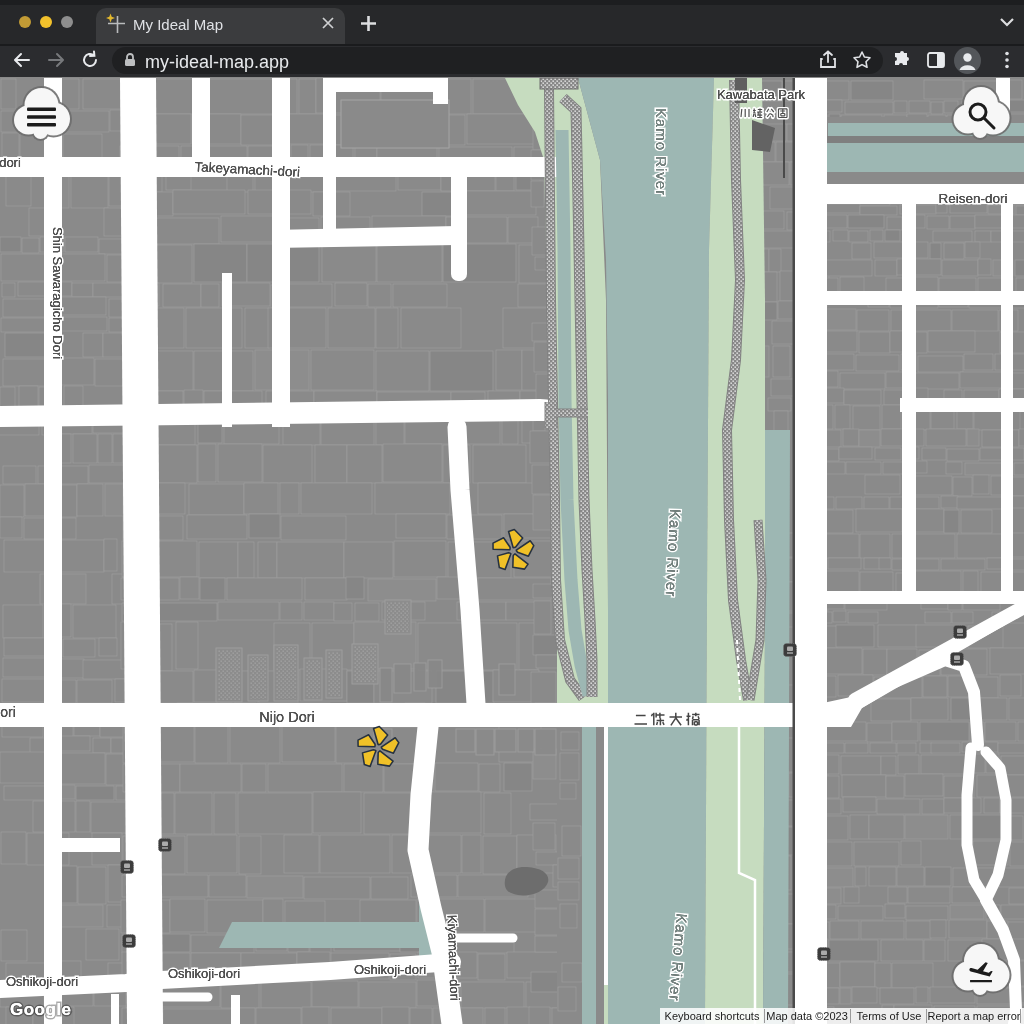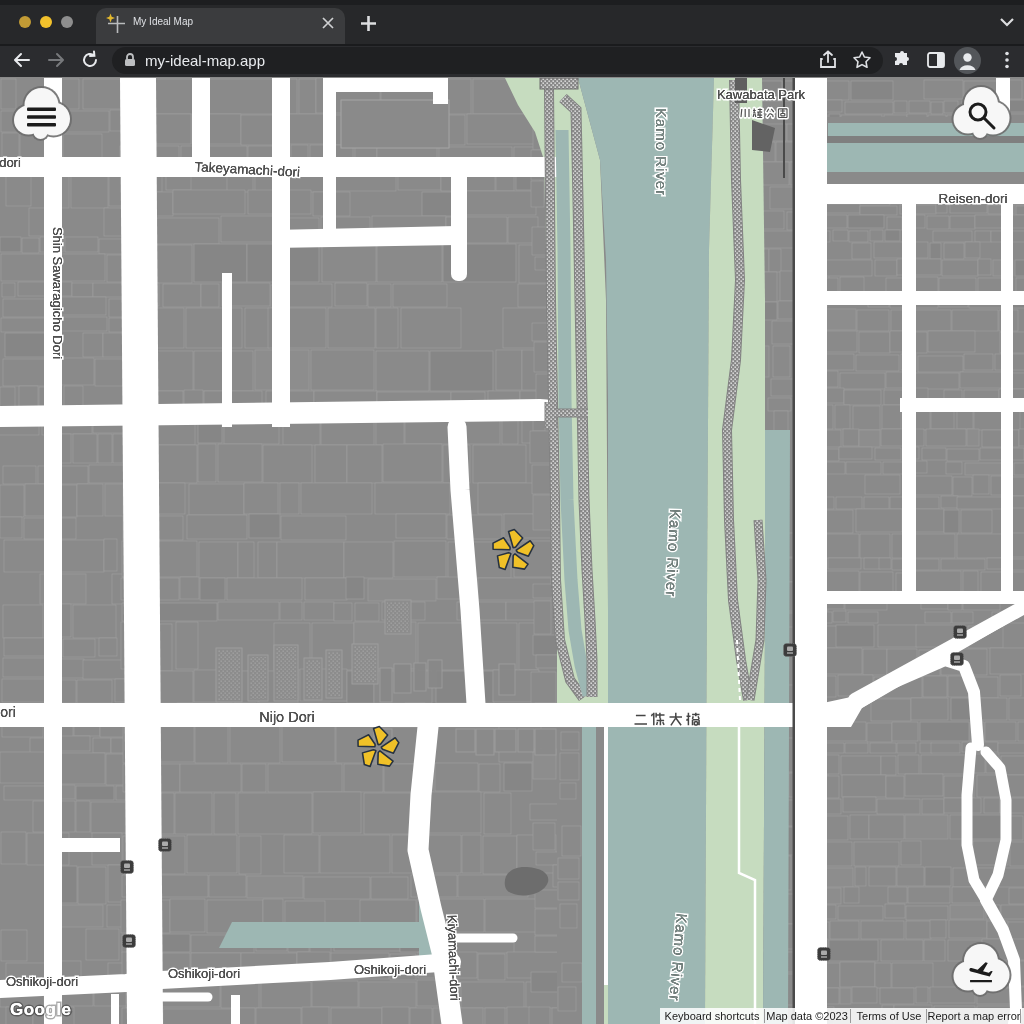--- a/index.html
+++ b/index.html
@@ -7,21 +7,21 @@
 <div class="bar" style="top:0;height:44px;background:#27282a"></div>
 <div class="bar" style="top:0;height:5px;background:#1d1e20"></div>
 <div style="position:absolute;left:96px;top:8px;width:249px;height:36px;background:#3b3c3e;border-radius:10px 10px 0 0"></div>
 <div style="position:absolute;left:19px;top:16px;width:12px;height:12px;border-radius:50%;background:#c29b35"></div>
 <div style="position:absolute;left:40px;top:16px;width:12px;height:12px;border-radius:50%;background:#f2c12c"></div>
 <div style="position:absolute;left:61px;top:16px;width:12px;height:12px;border-radius:50%;background:#8e8e8e"></div>
 <svg style="position:absolute;left:104px;top:12px" width="24" height="24" viewBox="0 0 24 24">
 <path d="M4,11.5 L21,11.5 M13.5,4 L13.5,21" stroke="#b9bbbd" stroke-width="1.6" fill="none"></path>
 <path d="M6.5,1.5 L7.7,4.8 L11,6 L7.7,7.2 L6.5,10.5 L5.3,7.2 L2,6 L5.3,4.8 Z" fill="#e3b82e"></path>
   </svg>
-<div style="position:absolute;left:133px;top:16px;font-family:'Liberation Sans',sans-serif;font-size:10px;color:#dfe1e5">My Ideal Map</div>
+<div style="position:absolute;left:133px;top:16px;font-family:'Liberation Sans',sans-serif;font-size:15px;color:#dfe1e5">My Ideal Map</div>
 <svg style="position:absolute;left:320px;top:15px" width="16" height="16" viewBox="0 0 16 16">
     <path d="M3,3 L13,13 M13,3 L3,13" stroke="#cfd0d2" stroke-width="1.7"></path>
   </svg>
 <svg style="position:absolute;left:359px;top:14px" width="19" height="19" viewBox="0 0 19 19">
     <path d="M9.5,2 L9.5,17 M2,9.5 L17,9.5" stroke="#dddee0" stroke-width="2.6"></path>
   </svg>
 <svg style="position:absolute;left:998px;top:15px" width="18" height="14" viewBox="0 0 18 14">
     <path d="M3,4 L9,10 L15,4" stroke="#dddee0" stroke-width="2.2" fill="none"></path>
   </svg>
 <div class="bar" style="top:44px;height:2px;background:#1a1b1d"></div>
@@ -33,21 +33,21 @@
 <svg style="position:absolute;left:45px;top:49px" width="22" height="22" viewBox="0 0 22 22">
     <path d="M4,11 L17,11 M12,5 L18,11 L12,17" stroke="#77797c" stroke-width="2" fill="none" stroke-linecap="round" stroke-linejoin="round"></path>
   </svg>
 <svg style="position:absolute;left:79px;top:49px" width="22" height="22" viewBox="0 0 22 22">
     <path d="M17,11 a6,6 0 1 1 -2,-4.5 M15,2.5 L15.4,6.8 L11,7" stroke="#e8eaed" stroke-width="2" fill="none" stroke-linecap="round"></path>
   </svg>
 <svg style="position:absolute;left:122px;top:52px" width="16" height="16" viewBox="0 0 16 16">
     <rect x="3" y="7" width="10" height="7" rx="1.5" fill="#bdbfc1"></rect>
     <path d="M5,7 V5 a3,3 0 0 1 6,0 V7" stroke="#bdbfc1" stroke-width="1.8" fill="none"></path>
   </svg>
-<div style="position:absolute;left:145px;top:52px;font-family:'Liberation Sans',sans-serif;font-size:15px;color:#e8eaed">my-ideal-map.app</div>
+<div style="position:absolute;left:145px;top:52px;font-family:'Liberation Sans',sans-serif;font-size:18px;color:#e8eaed">my-ideal-map.app</div>
 <svg style="position:absolute;left:817px;top:49px" width="22" height="22" viewBox="0 0 22 22">
     <path d="M11,3 L11,13 M7,6 L11,2.5 L15,6 M5,10 H4 V18 H18 V10 H17" stroke="#dfe1e5" stroke-width="1.8" fill="none" stroke-linecap="round"></path>
   </svg>
 <svg style="position:absolute;left:851px;top:49px" width="22" height="22" viewBox="0 0 22 22">
     <path d="M11,3 L13.4,8 L19,8.8 L15,12.7 L16,18.3 L11,15.6 L6,18.3 L7,12.7 L3,8.8 L8.6,8 Z" stroke="#dfe1e5" stroke-width="1.6" fill="none" stroke-linejoin="round"></path>
   </svg>
 <svg style="position:absolute;left:891px;top:49px" width="22" height="22" viewBox="0 0 22 22">
     <path d="M9,4 a2,2 0 0 1 4,0 h3 v4 a2,2 0 0 1 0,4 v4 h-4 a2,2 0 0 0 -4,0 h-4 v-4 a2,2 0 0 0 0,-4 v-4 z" fill="#e8eaed"></path>
   </svg>
 <svg style="position:absolute;left:925px;top:49px" width="22" height="22" viewBox="0 0 22 22">

